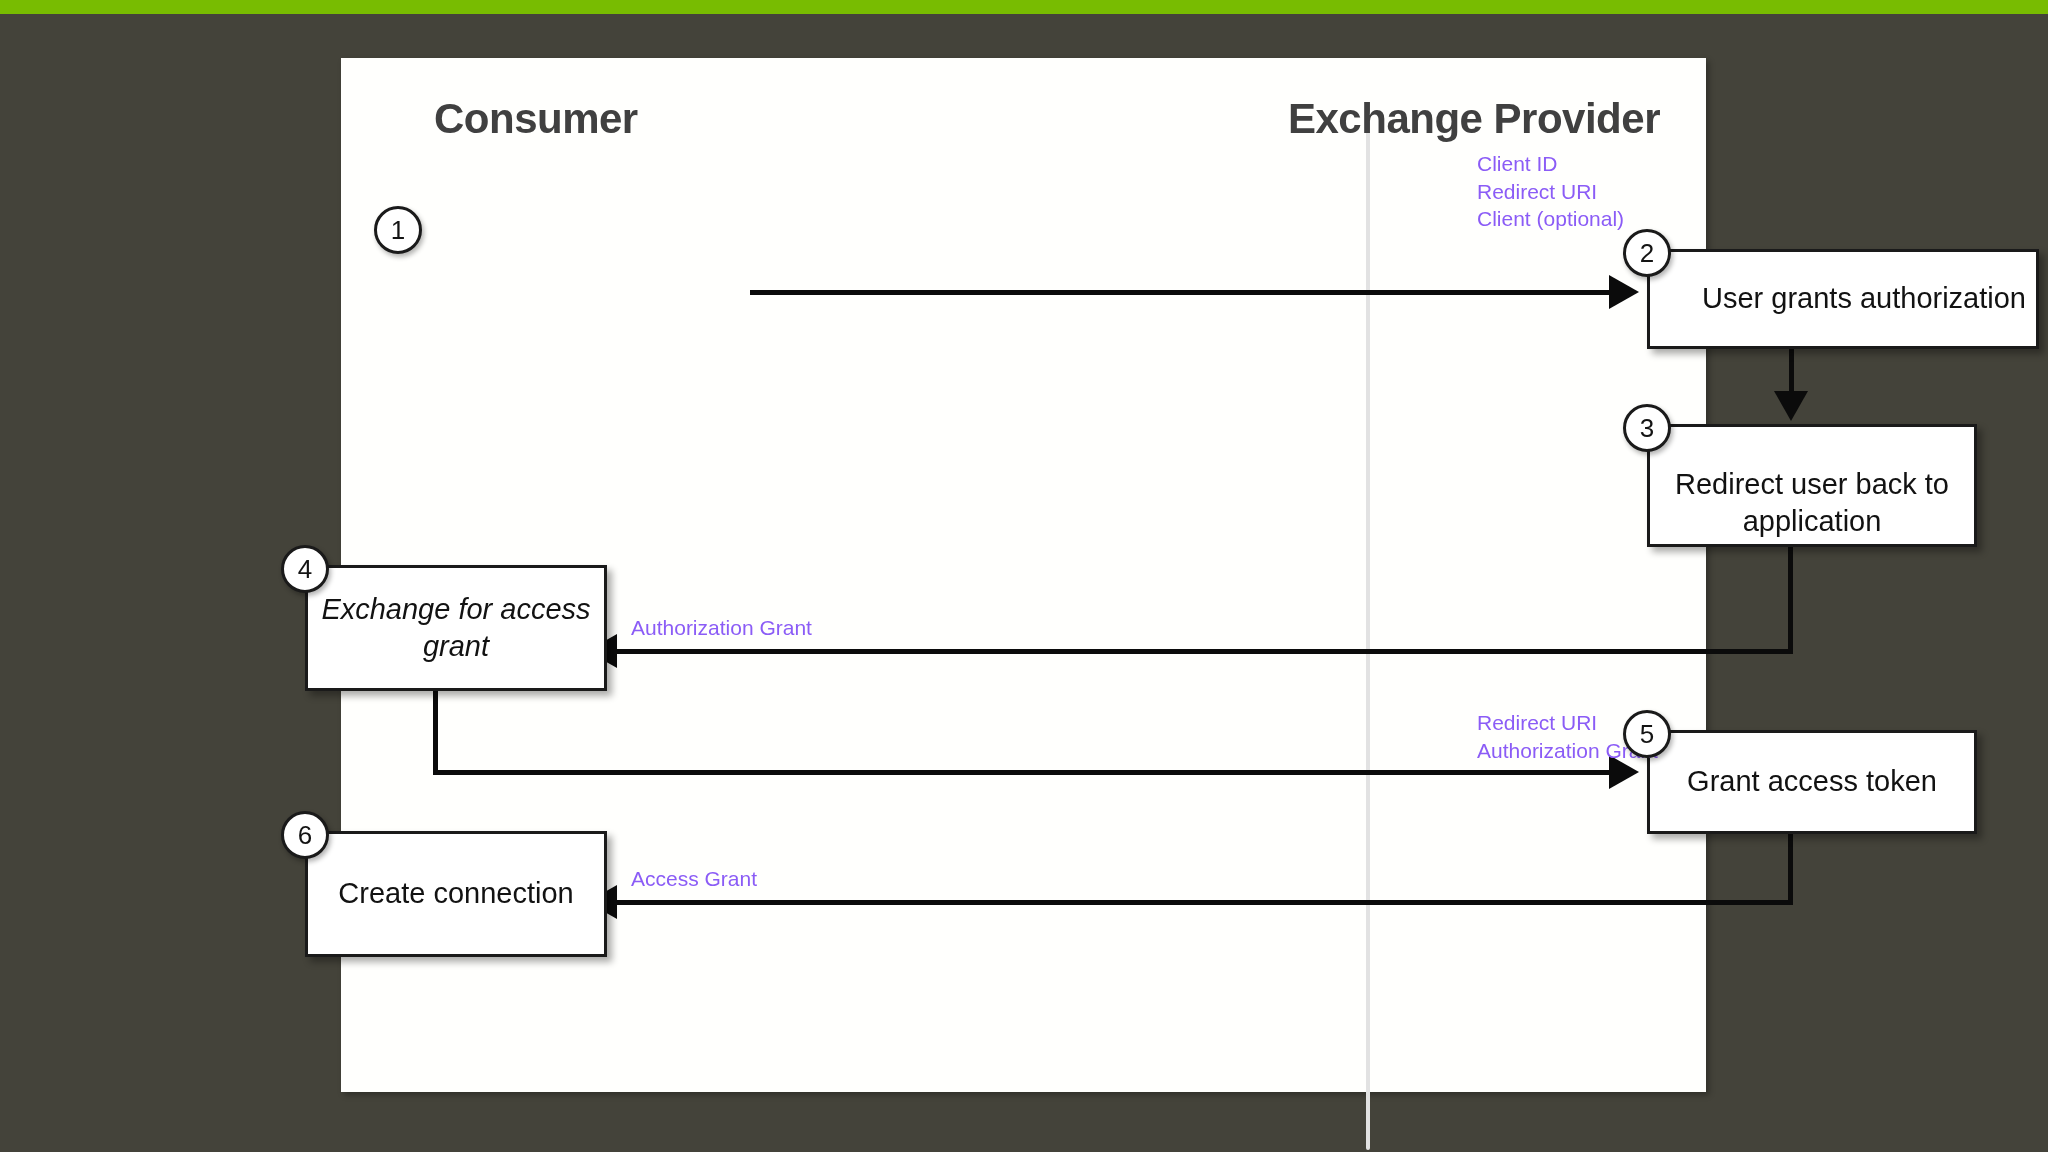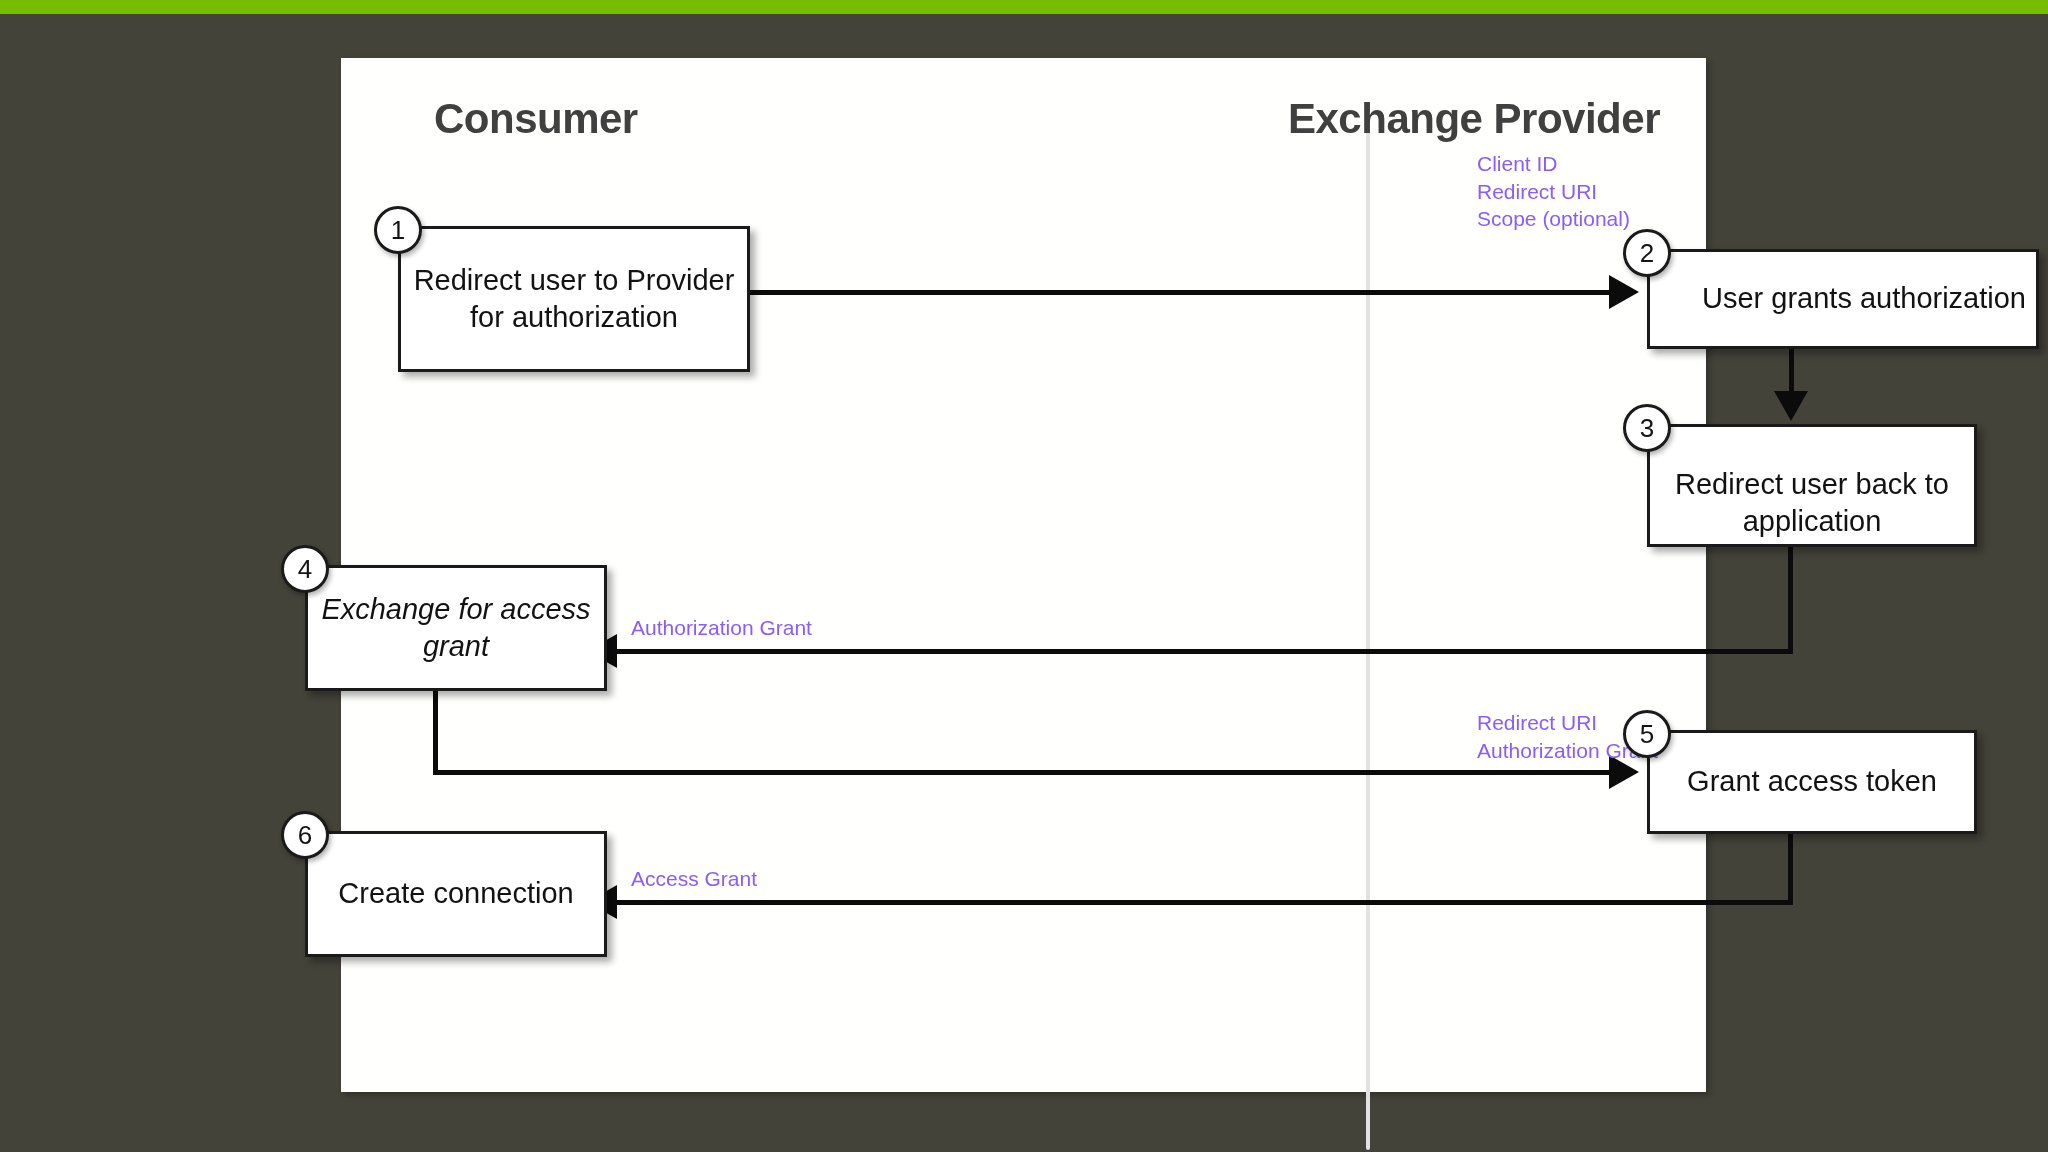--- a/index.html
+++ b/index.html
@@ -145,33 +145,30 @@
 <div id="top-bar"></div>
 <div id="page-bg"></div>
 
 <div id="diagram-panel">
 
   <div id="column-divider"></div>
 
   <div class="col-title" id="title-consumer" style="left:93px; top:37px;">Consumer</div>
   <div class="col-title" id="title-provider" style="left:947px; top:37px;">Exchange Provider</div>
 
-  <div class="box" style="left:57px; top:168px; width:352px; height:146px;">
-    <span>Redirect user to Provider for authorization</span>
-  </div>
   <div class="num-circle" style="left:33px; top:148px;">
     <span>1</span>
   </div>
 
   <div class="hline" style="left:409px; top:232px; width:863px;"></div>
   <div class="arrow-right" style="left:1268px; top:217px;"></div>
   <div class="edge-label" style="left:1136px; top:92px;">
     <div>Client ID</div>
     <div>Redirect URI</div>
-    <div>Scope (optional)</div>
+    <div>Client (optional)</div>
   </div>
 
   <div class="box" style="left:1306px; top:191px; width:392px; height:100px;justify-content:flex-end;">
     <span>User grants authorization</span>
   </div>
   <div class="num-circle" style="left:1282px; top:171px;">
     <span>2</span>
   </div>
 
   <div class="vline" style="left:1448px; top:291px; height:46px;"></div>

